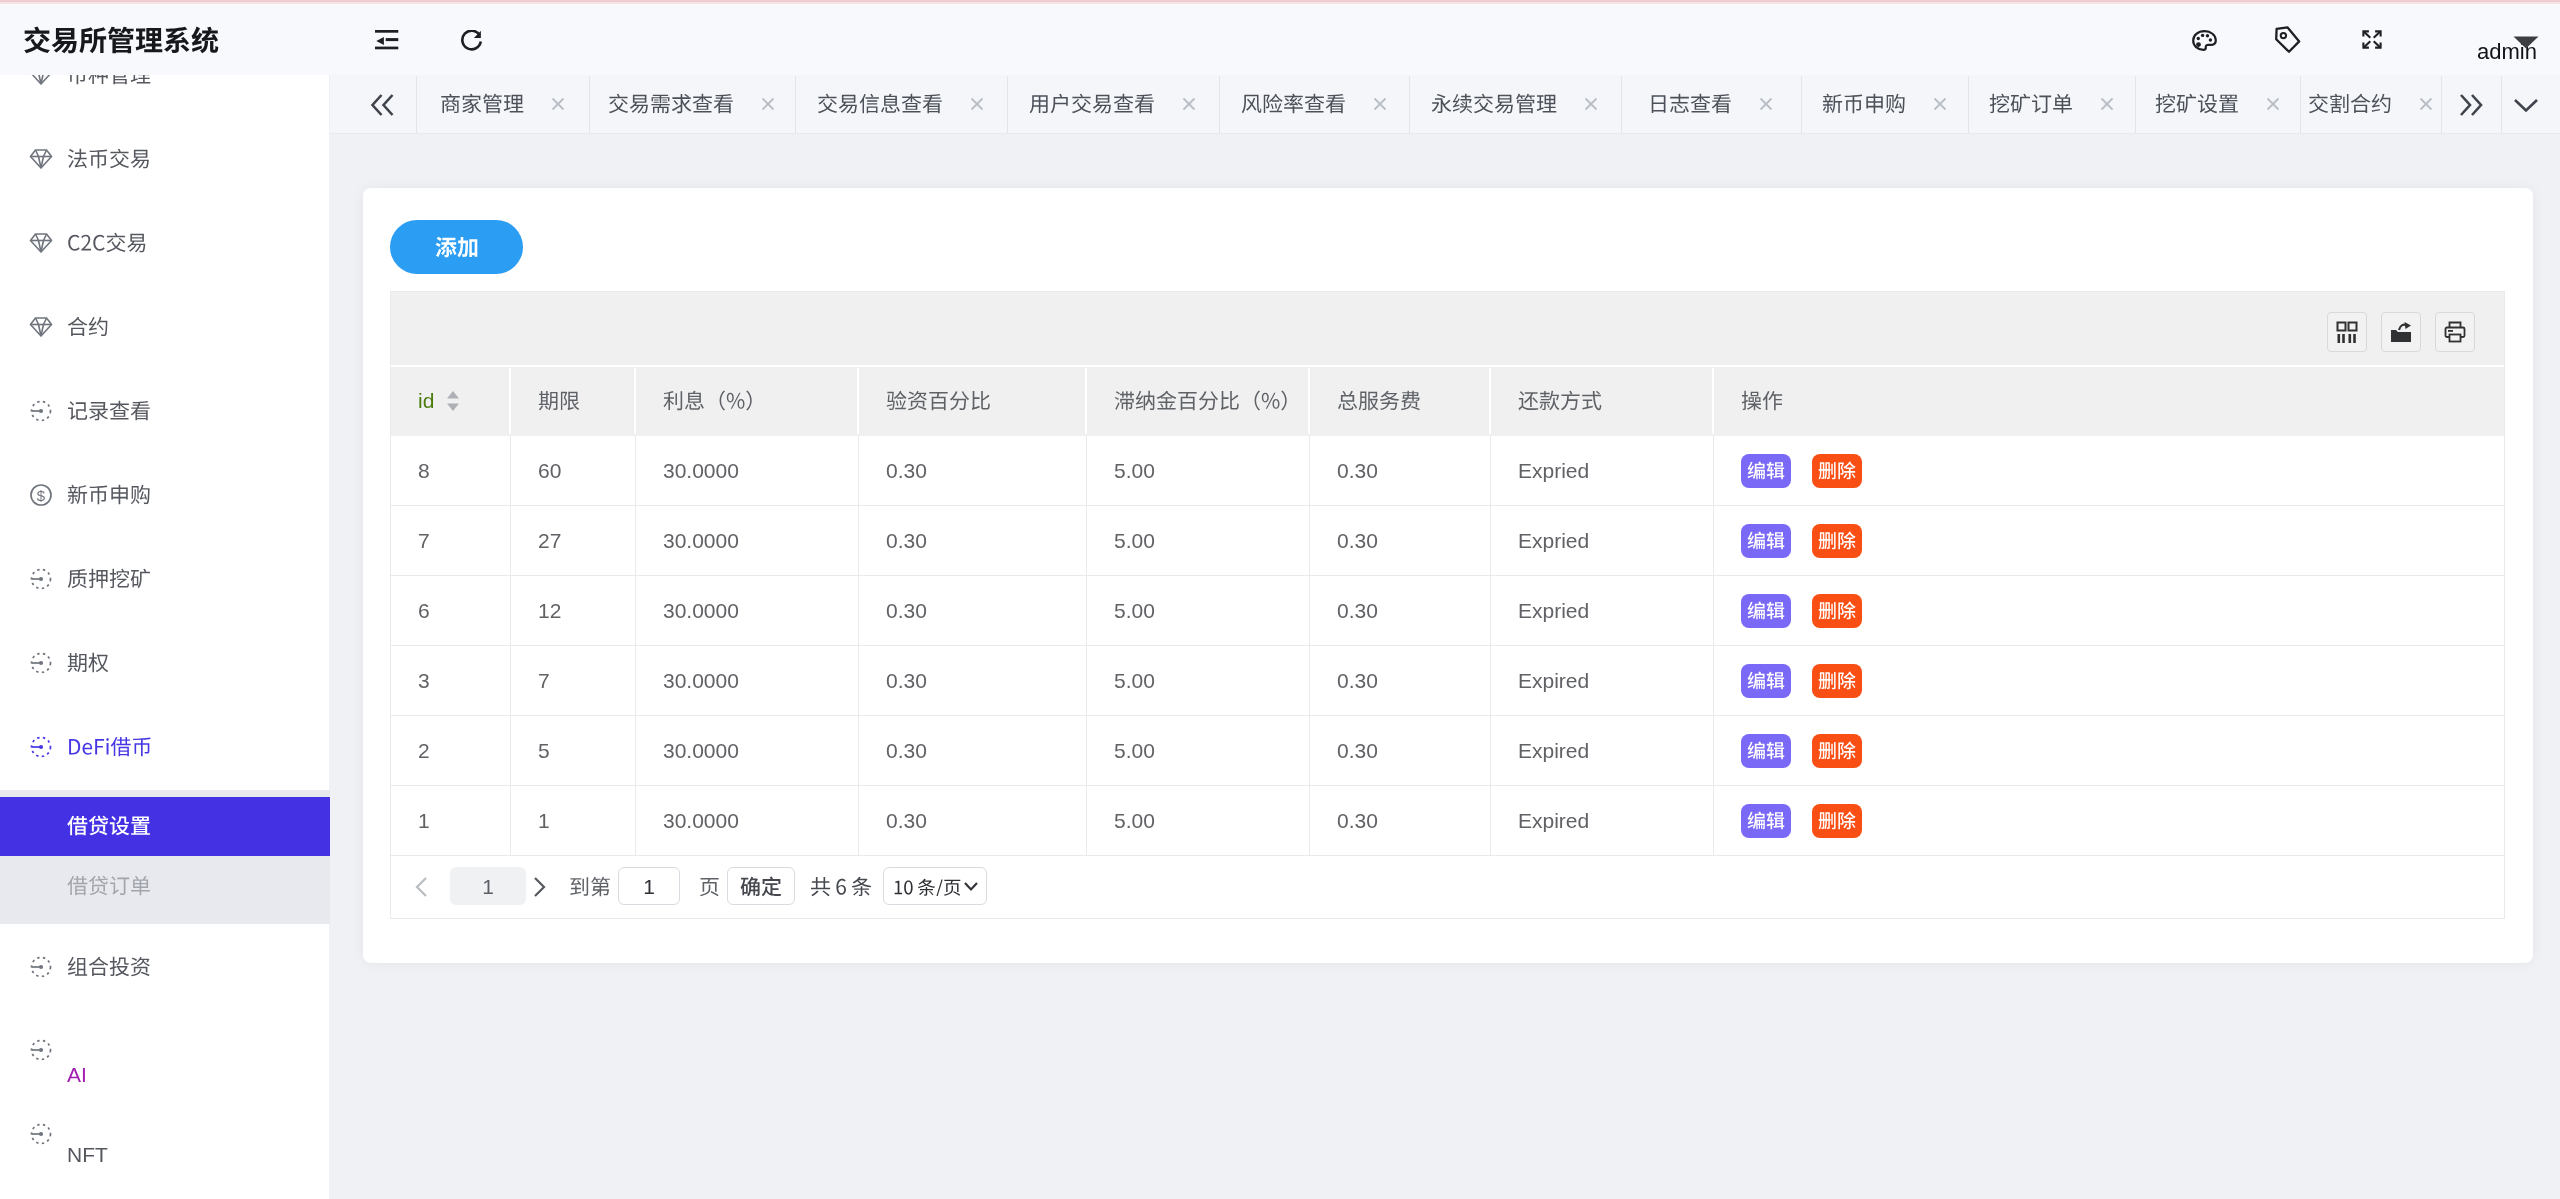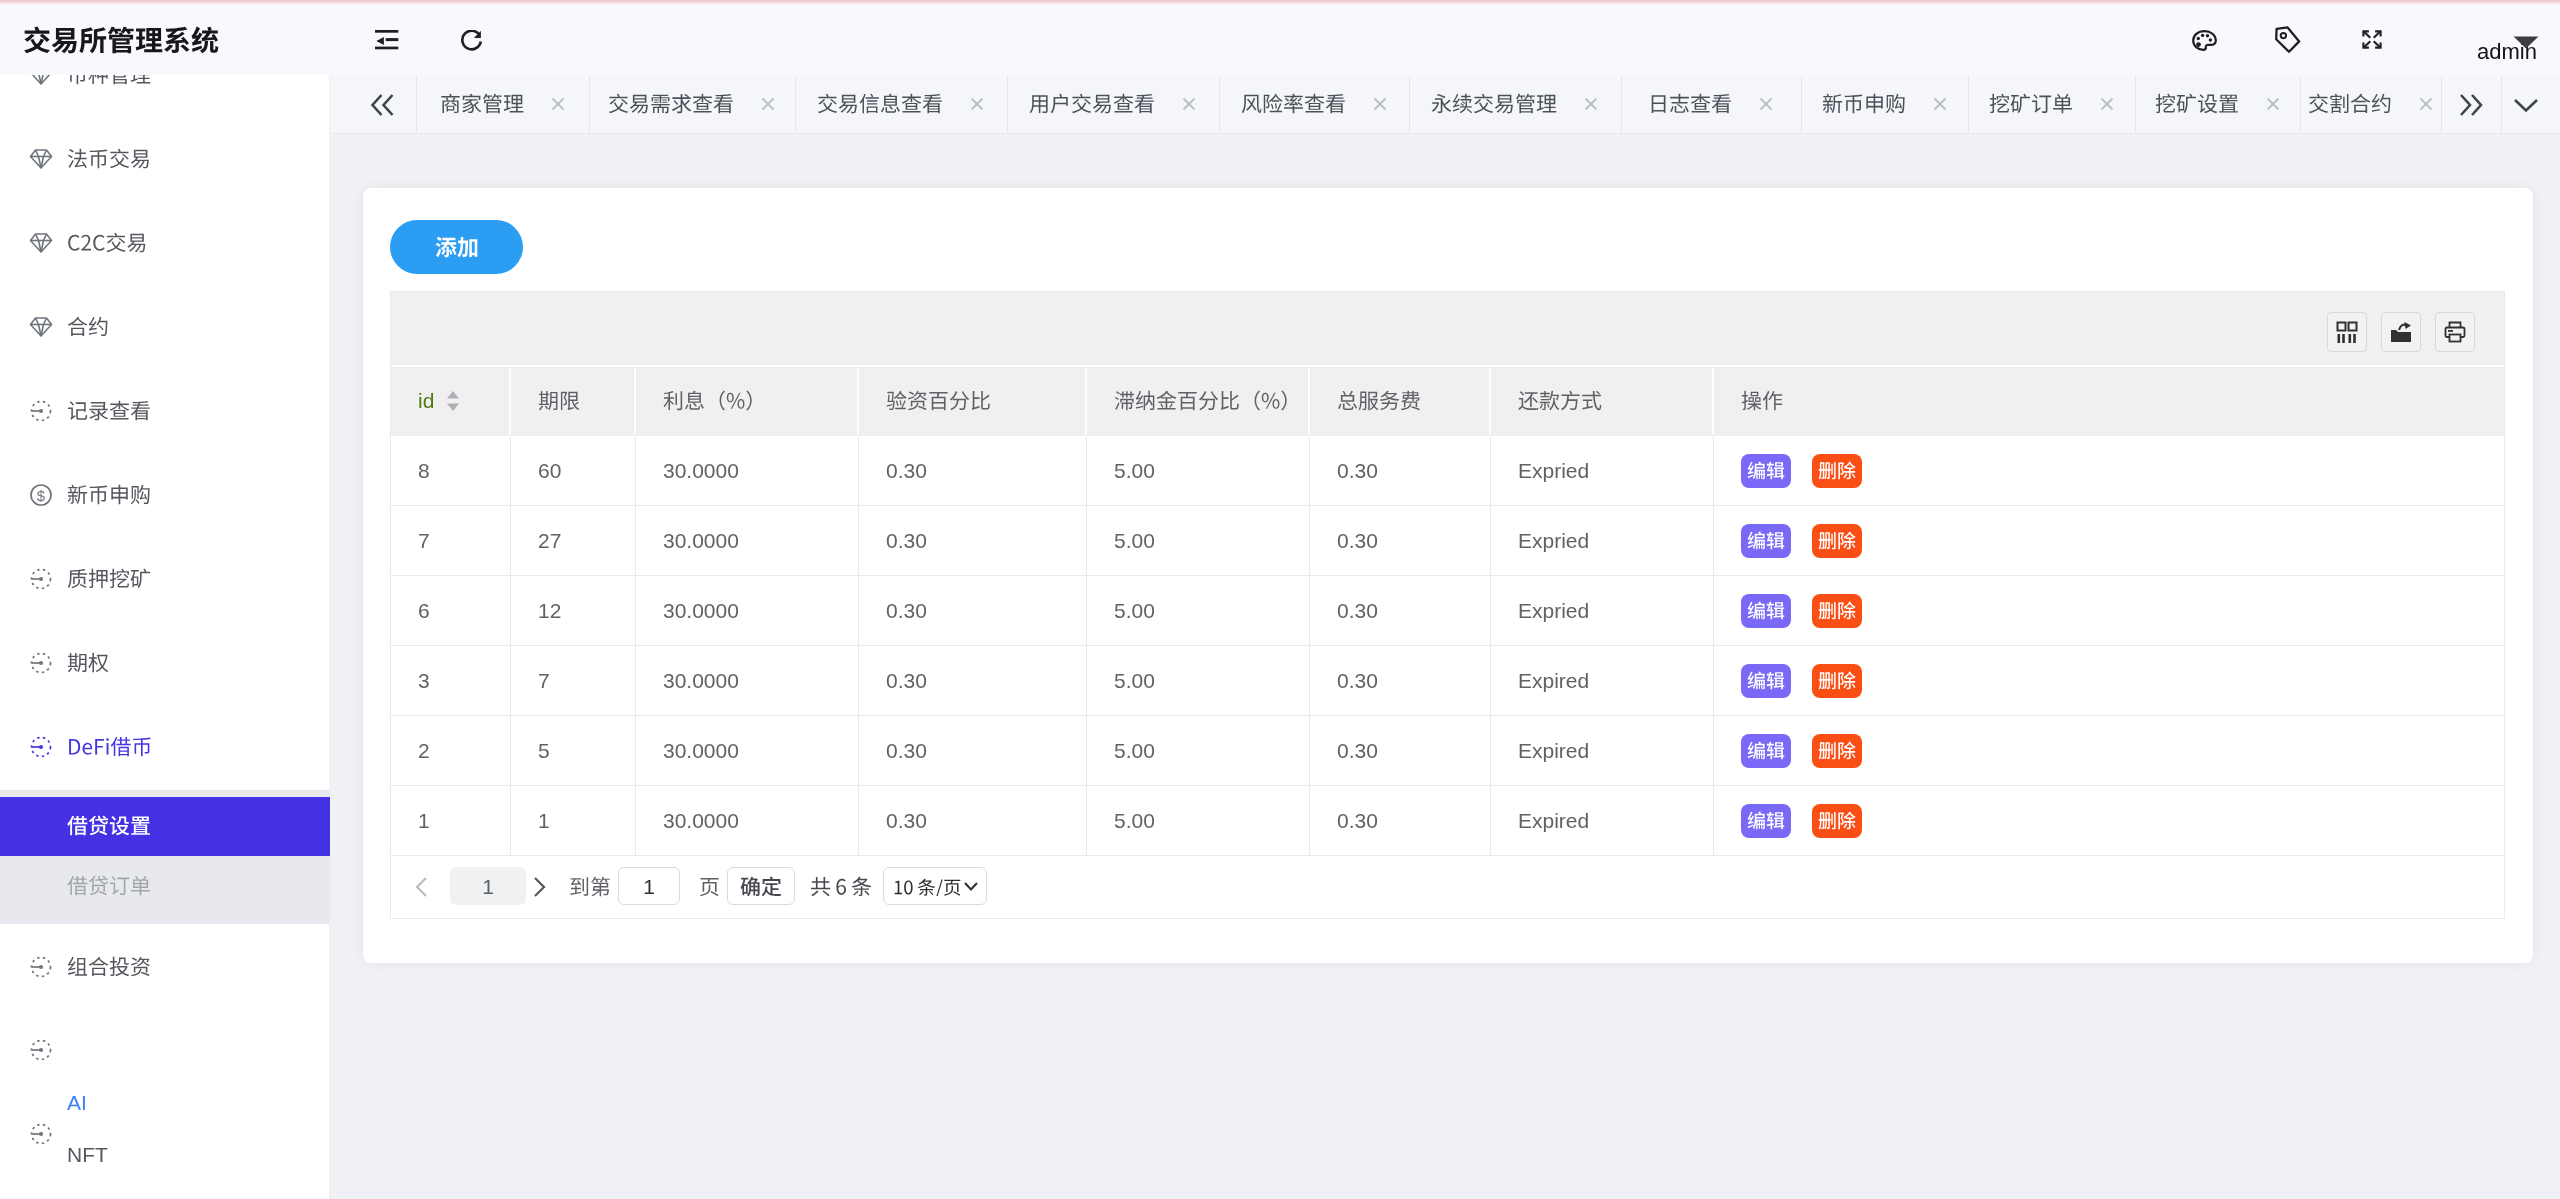--- a/index.html
+++ b/index.html
@@ -297,21 +297,21 @@
         <use href="#r6295" xlink:href="#r6295" x="2000"></use>
         <use href="#r8d44" xlink:href="#r8d44" x="3000"></use>
       </g>
     </svg>
   </div>
 <svg style="position:absolute;left:29px;top:1038px;" width="24" height="24" viewBox="0 0 24 24" fill="none">
     <circle cx="12" cy="12" r="9.5" stroke="#70747d" stroke-width="1.7" stroke-dasharray="2.4 3.4"></circle>
 <circle cx="12" cy="12" r="2.1" fill="#70747d"></circle>
     <path d="M3 12 L10.5 12" stroke="#70747d" stroke-width="1.7"></path>
   </svg>
-<div style="position:absolute;left:67px;top:1088px;height:29px;line-height:29px;font-size:21px;color:#3b82f6;font-weight:normal;letter-spacing:normal;white-space:nowrap;">AI</div>
+<div style="position:absolute;left:67px;top:1060px;height:29px;line-height:29px;font-size:21px;color:#a21caf;font-weight:normal;letter-spacing:normal;white-space:nowrap;">AI</div>
 <svg style="position:absolute;left:29px;top:1122px;" width="24" height="24" viewBox="0 0 24 24" fill="none">
     <circle cx="12" cy="12" r="9.5" stroke="#70747d" stroke-width="1.7" stroke-dasharray="2.4 3.4"></circle>
 <circle cx="12" cy="12" r="2.1" fill="#70747d"></circle>
     <path d="M3 12 L10.5 12" stroke="#70747d" stroke-width="1.7"></path>
   </svg>
 <div style="position:absolute;left:67px;top:1120px;height:29px;line-height:29px;font-size:21px;color:#55575e;font-weight:normal;letter-spacing:normal;white-space:nowrap;margin-top:20px;">NFT</div>
 <svg style="position:absolute;left:370px;top:93px;" width="25" height="24" viewBox="0 0 25 24" fill="none">
     <g stroke="#3f434b" stroke-width="2.6">
       <path d="M11.5 2 L2.5 12 L11.5 22"></path>
       <path d="M22.5 2 L13.5 12 L22.5 22"></path>

